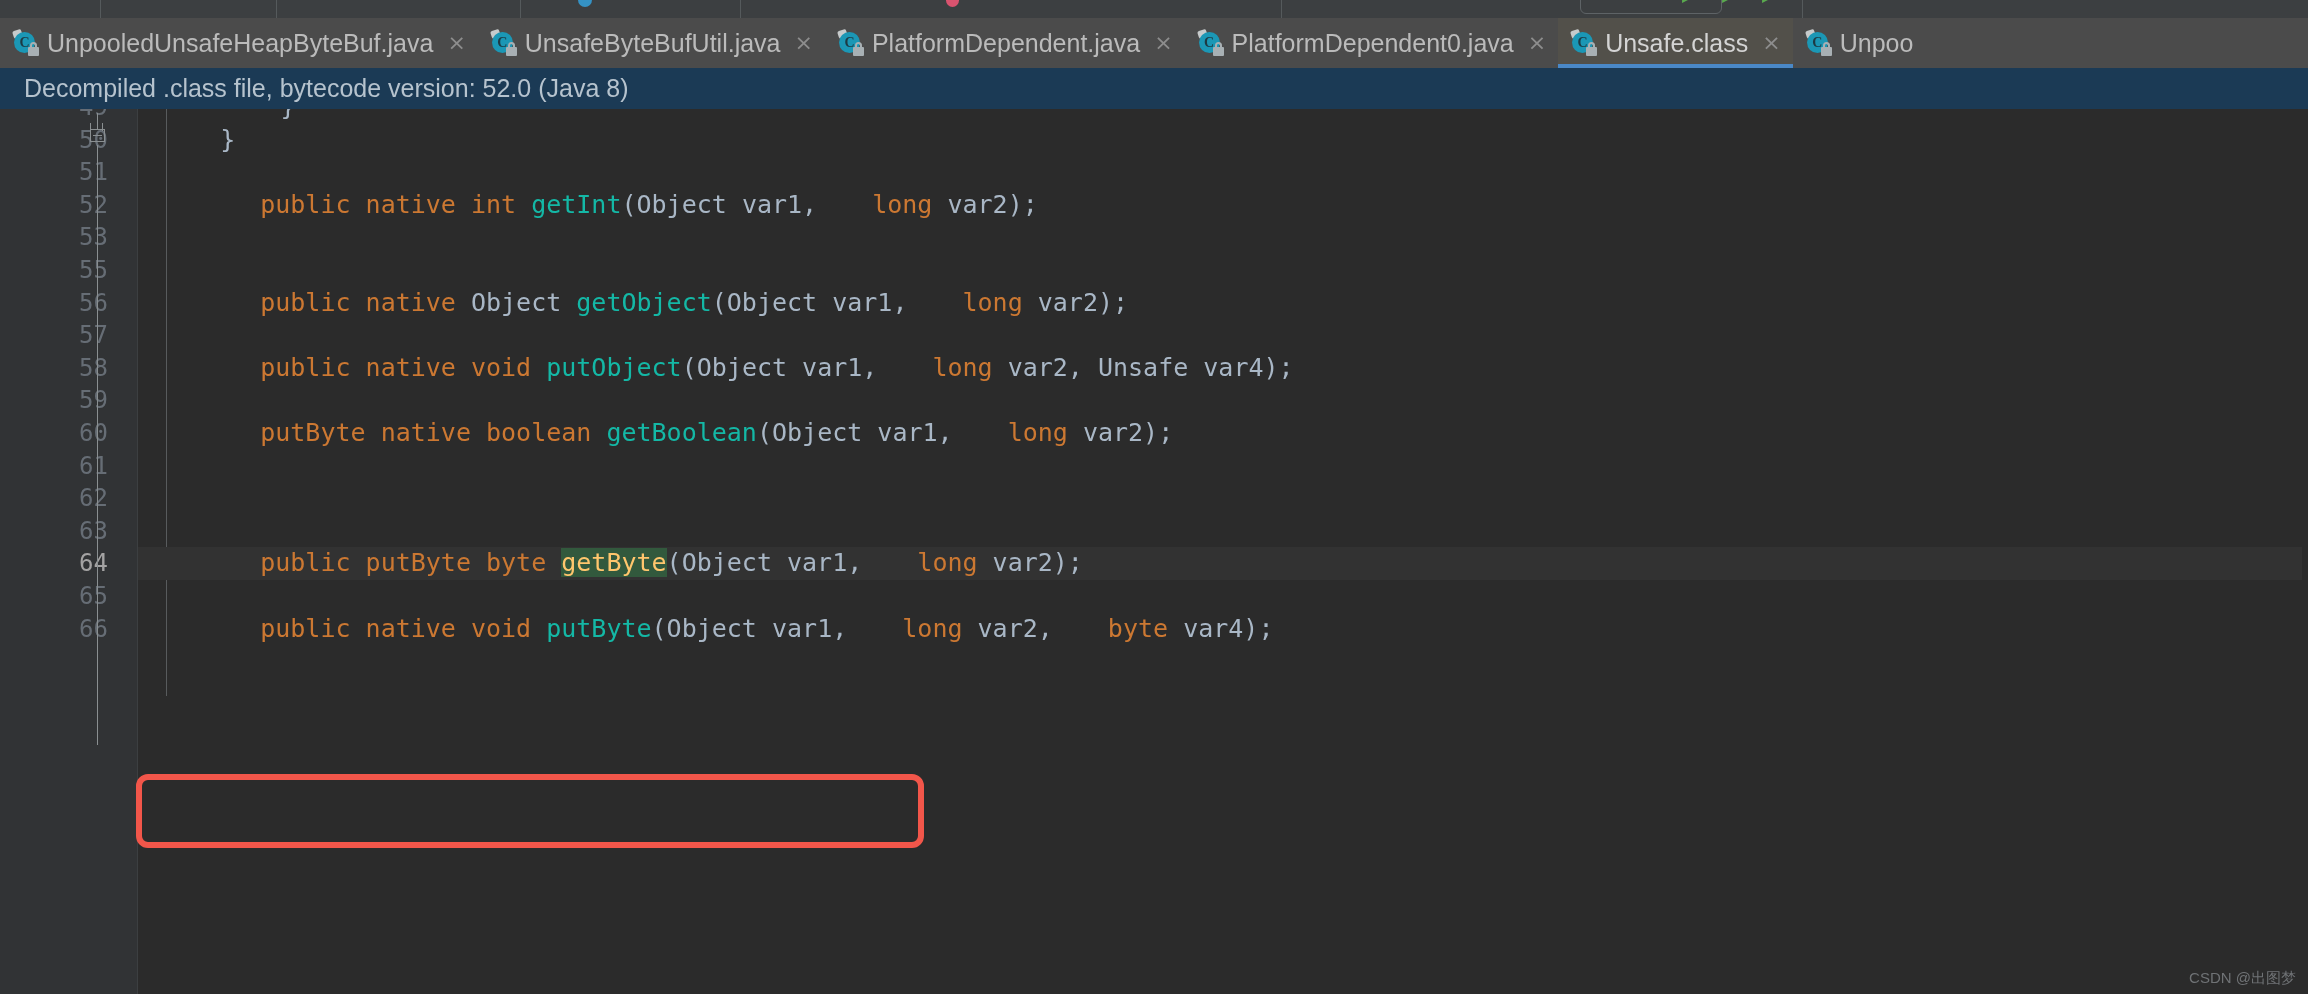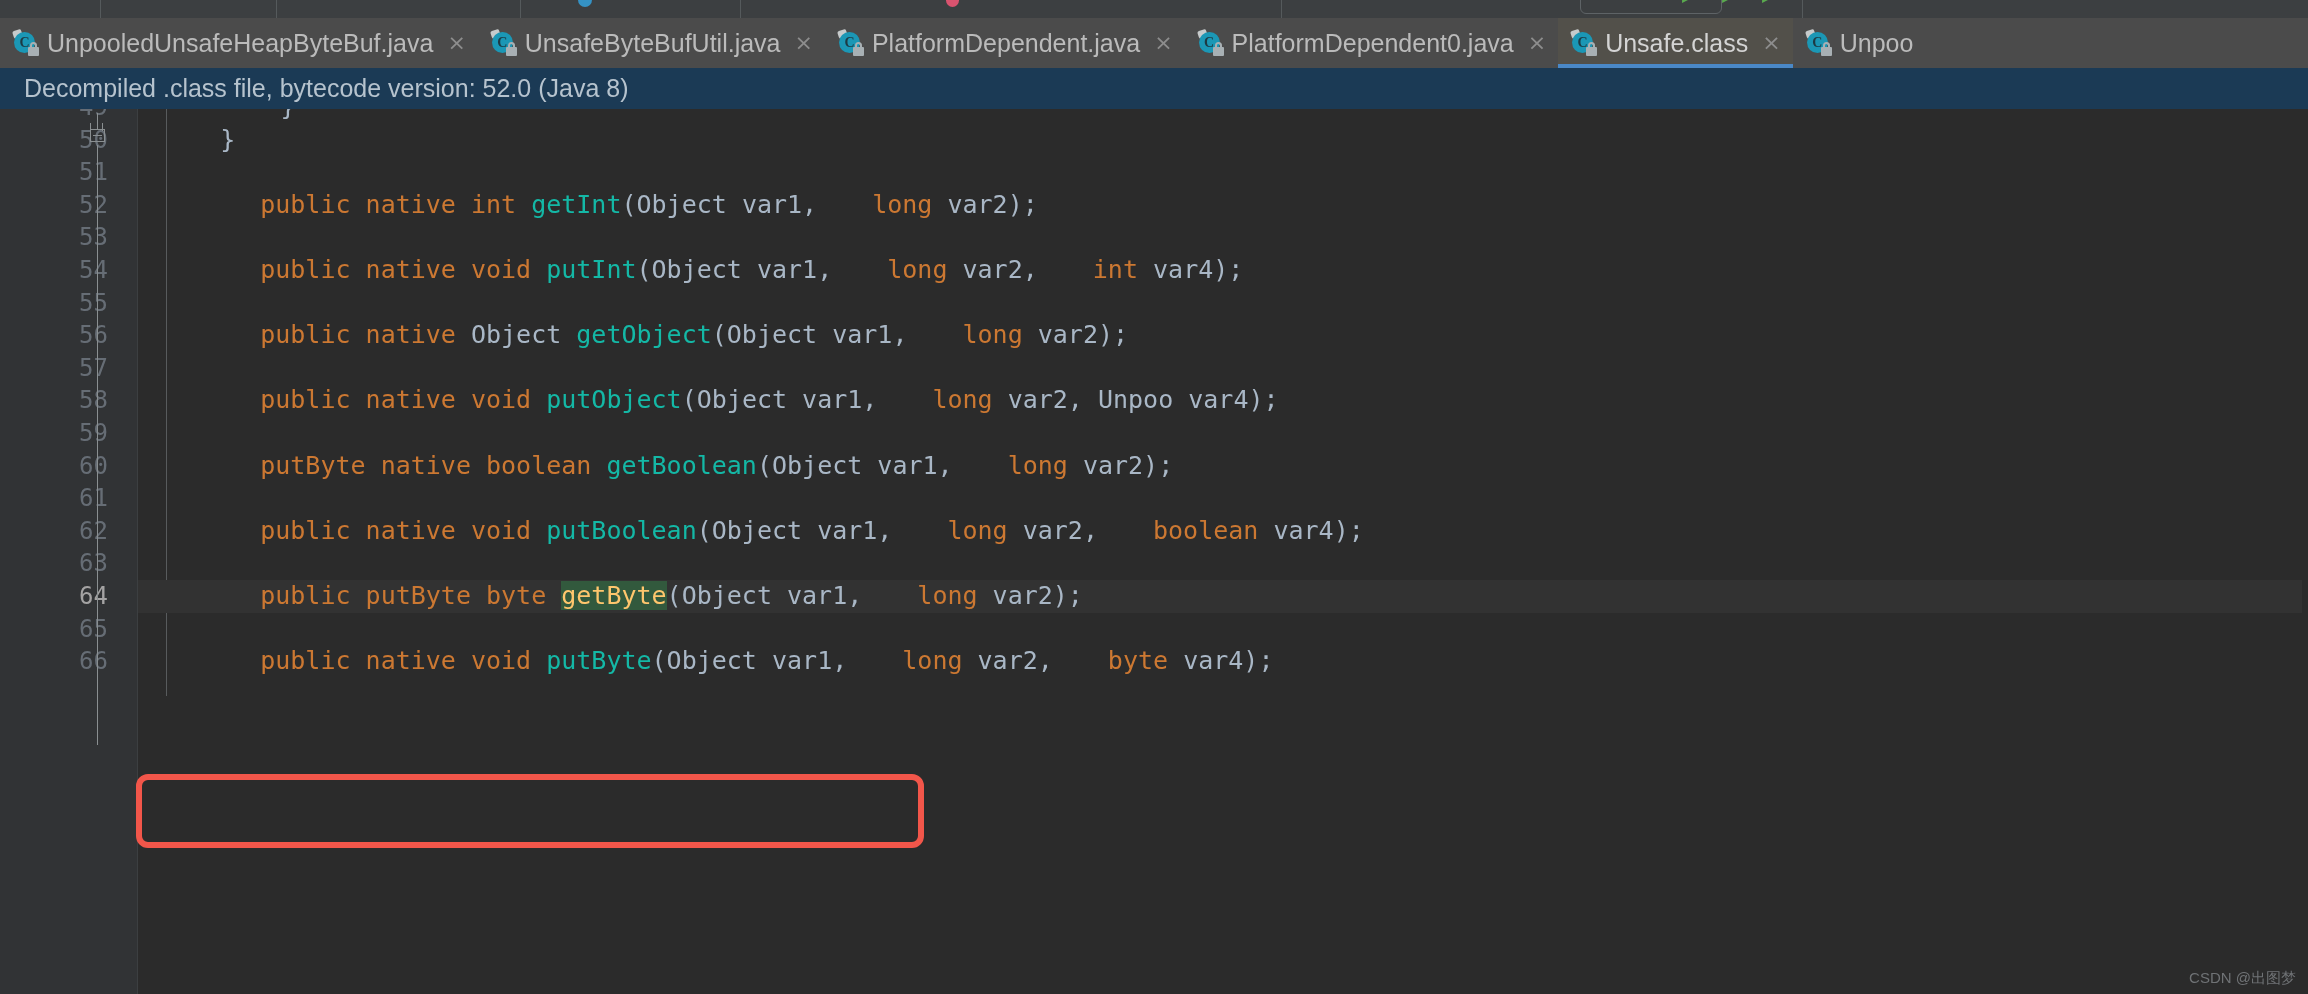--- a/index.html
+++ b/index.html
@@ -426,29 +426,28 @@
 <div class="editor">
   <div class="gutter"></div>
   <div class="gutter-edge"></div>
   <div class="indent-guide" id="indent-guide" style="top: 0px; height: 586.8px;"></div>
   <div class="lines" id="lines" style="top: -18px;">
       <div class="line" style="height: 32.6px;"><div class="lno">49</div><div class="code"><span class="pln">        </span><span class="pln">}</span></div></div>
       <div class="line" style="height: 32.6px;"><div class="lno">50</div><div class="code"><span class="pln">    </span><span class="pln">}</span></div></div>
       <div class="line" style="height: 32.6px;"><div class="lno">51</div><div class="code"></div></div>
       <div class="line" style="height: 32.6px;"><div class="lno">52</div><div class="code"><span class="pln">    </span><span class="kw">public native int </span><span class="mth">getInt</span><span class="pln">(Object var1, </span><span class="kw">long </span><span class="pln">var2);</span></div></div>
       <div class="line" style="height: 32.6px;"><div class="lno">53</div><div class="code"></div></div>
-      <div class="line" style="height: 32.6px;"><div class="lno">54</div><div class="code"><span class="pln">    </span><span class="kw">public native void </span><span class="mth">putInt</span><span class="pln">(Object var1, </span><span class="kw">long </span><span class="pln">var2, </span><span class="kw">int </span><span class="pln">var4);</span></div></div>
       <div class="line" style="height: 32.6px;"><div class="lno">55</div><div class="code"></div></div>
       <div class="line" style="height: 32.6px;"><div class="lno">56</div><div class="code"><span class="pln">    </span><span class="kw">public native </span><span class="pln">Object </span><span class="mth">getObject</span><span class="pln">(Object var1, </span><span class="kw">long </span><span class="pln">var2);</span></div></div>
       <div class="line" style="height: 32.6px; text-decoration: underline;"><div class="lno">57</div><div class="code"></div></div>
-      <div class="line" style="height: 32.6px;"><div class="lno">58</div><div class="code"><span class="pln">    </span><span class="kw">public native void </span><span class="mth">putObject</span><span class="pln">(Object var1, </span><span class="kw">long </span><span class="pln">var2, Unpoo var4);</span></div></div>
+      <div class="line" style="height: 32.6px;"><div class="lno">58</div><div class="code"><span class="pln">    </span><span class="kw">public native void </span><span class="mth">putObject</span><span class="pln">(Object var1, </span><span class="kw">long </span><span class="pln">var2, Unsafe var4);</span></div></div>
       <div class="line" style="height: 32.6px;"><div class="lno">59</div><div class="code"></div></div>
       <div class="line" style="height: 32.6px; padding-left: 26px;"><div class="lno">60</div><div class="code"><span class="pln">    </span><span class="kw">putByte native boolean </span><span class="mth">getBoolean</span><span class="pln">(Object var1, </span><span class="kw">long </span><span class="pln">var2);</span></div></div>
       <div class="line" style="height: 32.6px;"><div class="lno">61</div><div class="code"></div></div>
-      <div class="line" style="height: 32.6px;"><div class="lno">62</div><div class="code"><span class="pln">    </span><span class="kw">public native void </span><span class="mth">putBoolean</span><span class="pln">(Object var1, </span><span class="kw">long </span><span class="pln">var2, </span><span class="kw">boolean </span><span class="pln">var4);</span></div></div>
+      <div class="line" style="height: 32.6px;"><div class="lno">62</div></div>
       <div class="line" style="height: 32.6px;"><div class="lno">63</div><div class="code"></div></div>
       <div class="line cur" style="height: 32.6px;"><div class="row-band" style="top: 0px;"></div><div class="lno">64</div><div class="code"><span class="pln">    </span><span class="kw">public putByte byte </span><span class="srch">getByte</span><span class="pln">(Object var1, </span><span class="kw">long </span><span class="pln">var2);</span></div></div>
       <div class="line" style="height: 32.6px;"><div class="lno">65</div><div class="code"></div></div>
       <div class="line" style="height: 32.6px;"><div class="lno">66</div><div class="code"><span class="pln">    </span><span class="kw">public native void </span><span class="mth">putByte</span><span class="pln">(Object var1, </span><span class="kw">long </span><span class="pln">var2, </span><span class="kw">byte </span><span class="pln">var4);</span></div></div>
     </div>
 
   <div class="fold" id="fold-marker" style="top:18px;">
     <div class="stem-up"></div>
     <div class="cap"></div>
     <div class="box"></div>

